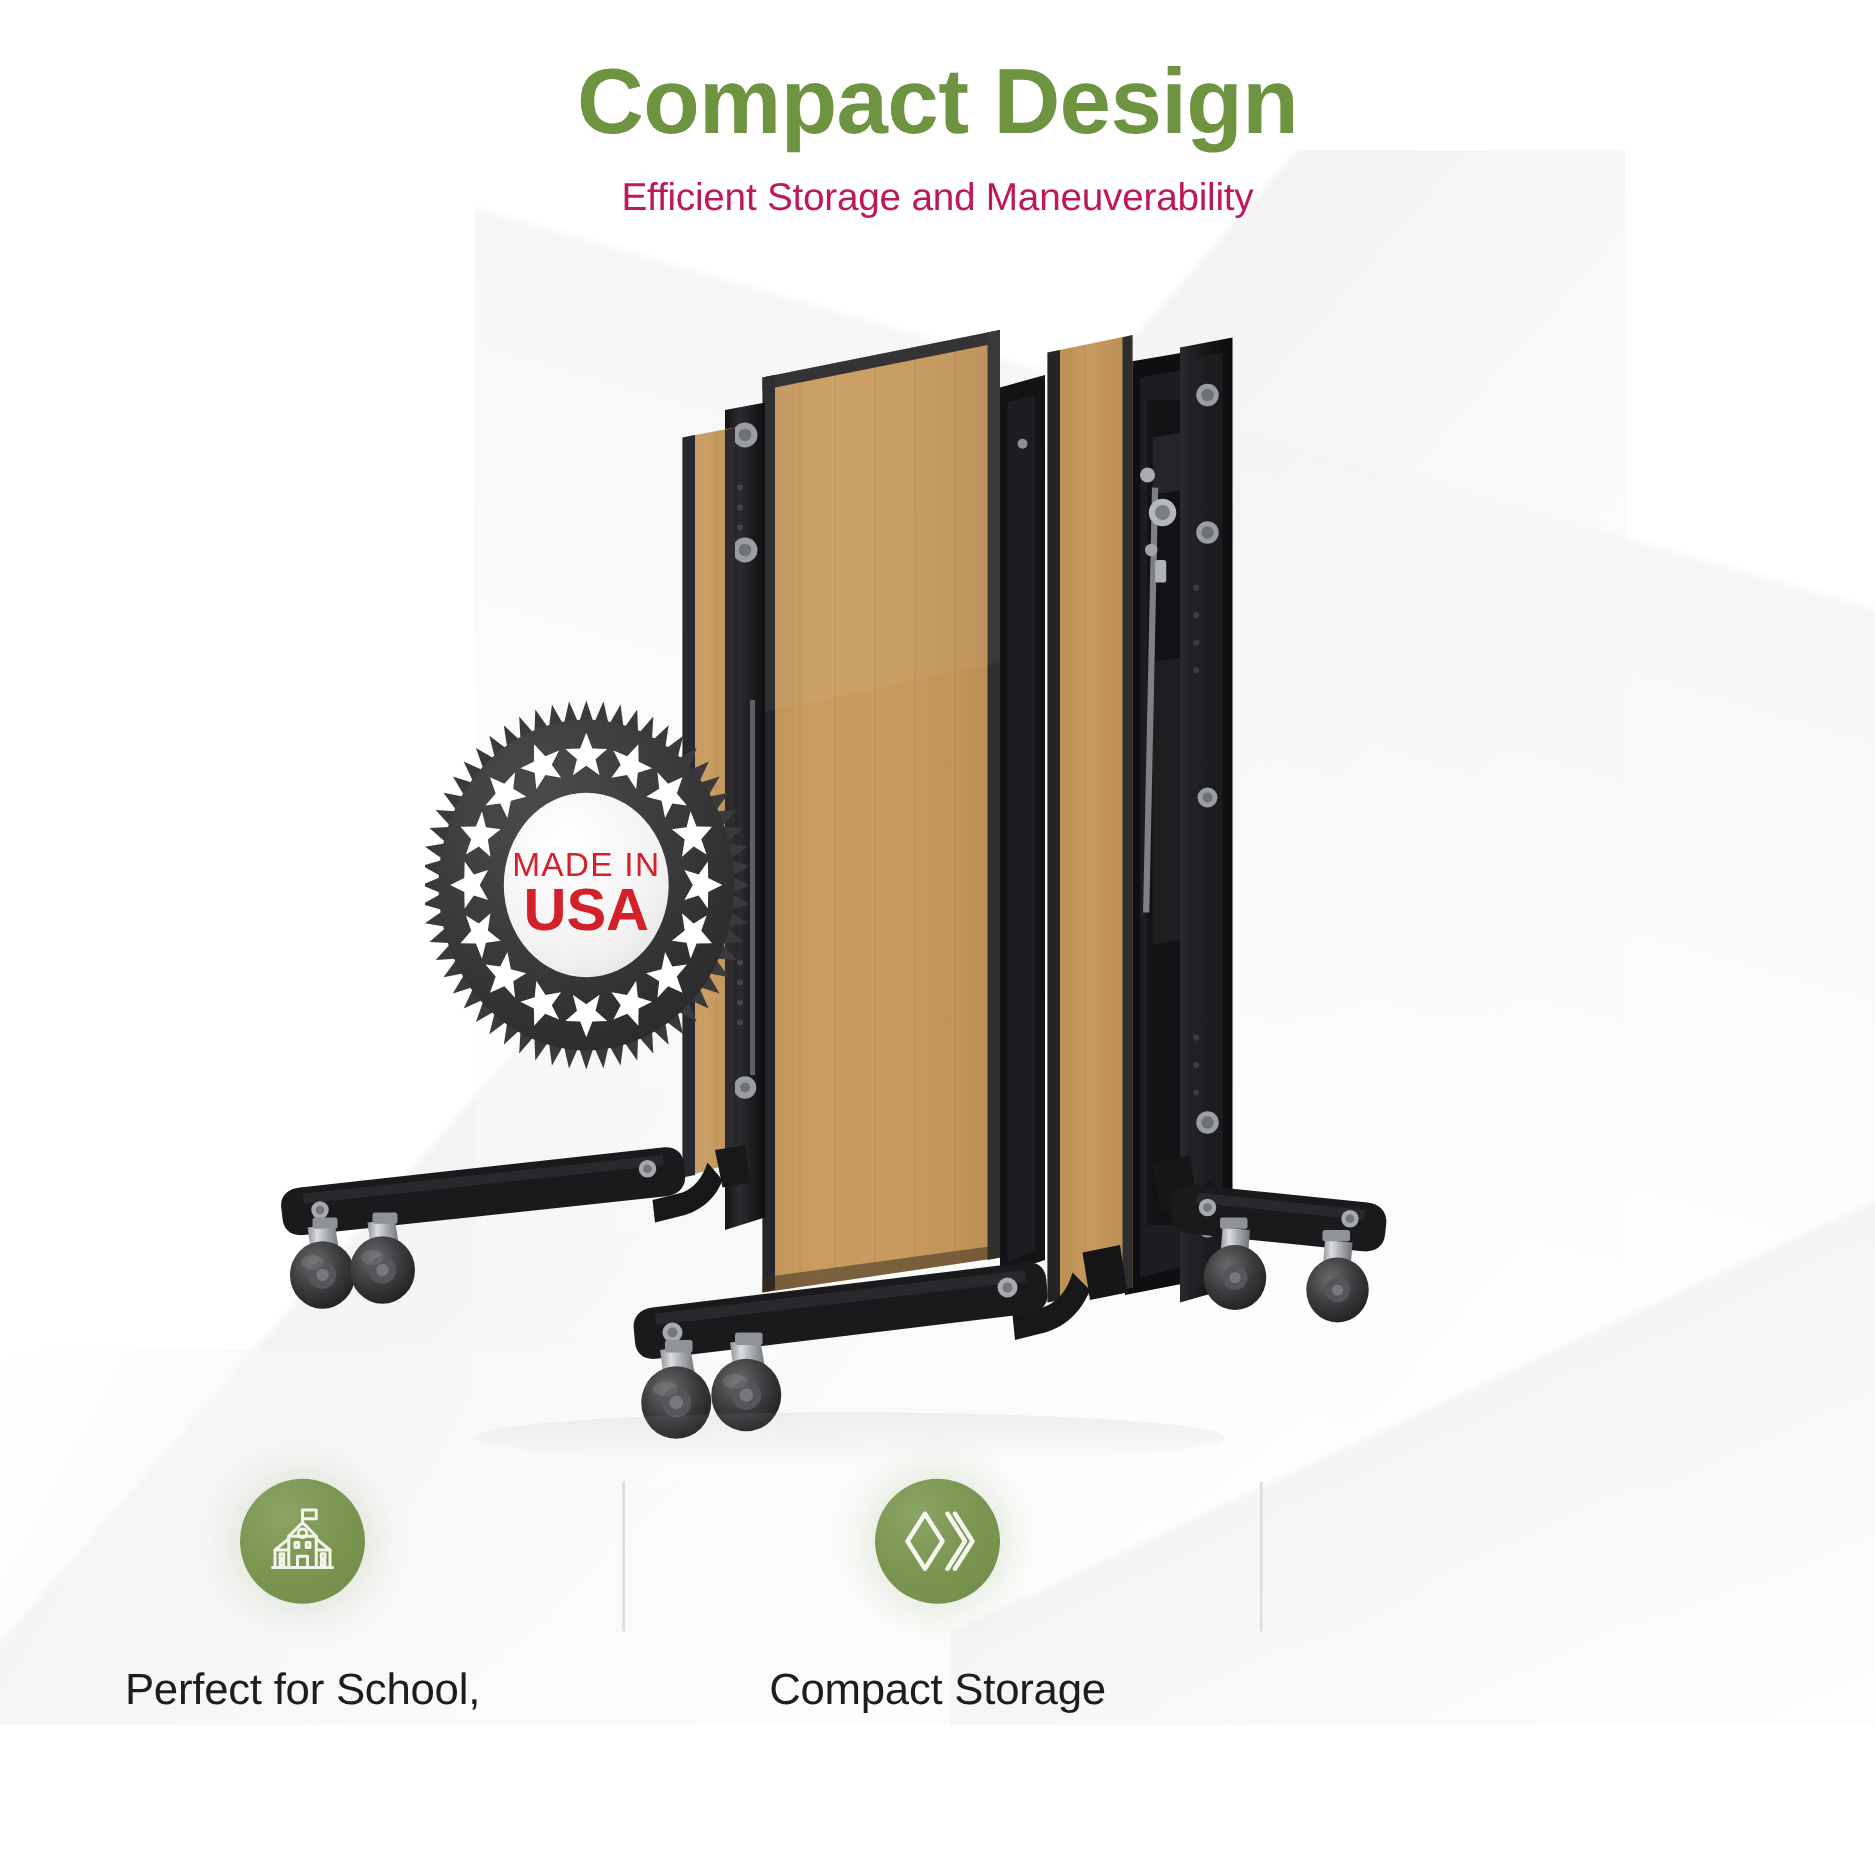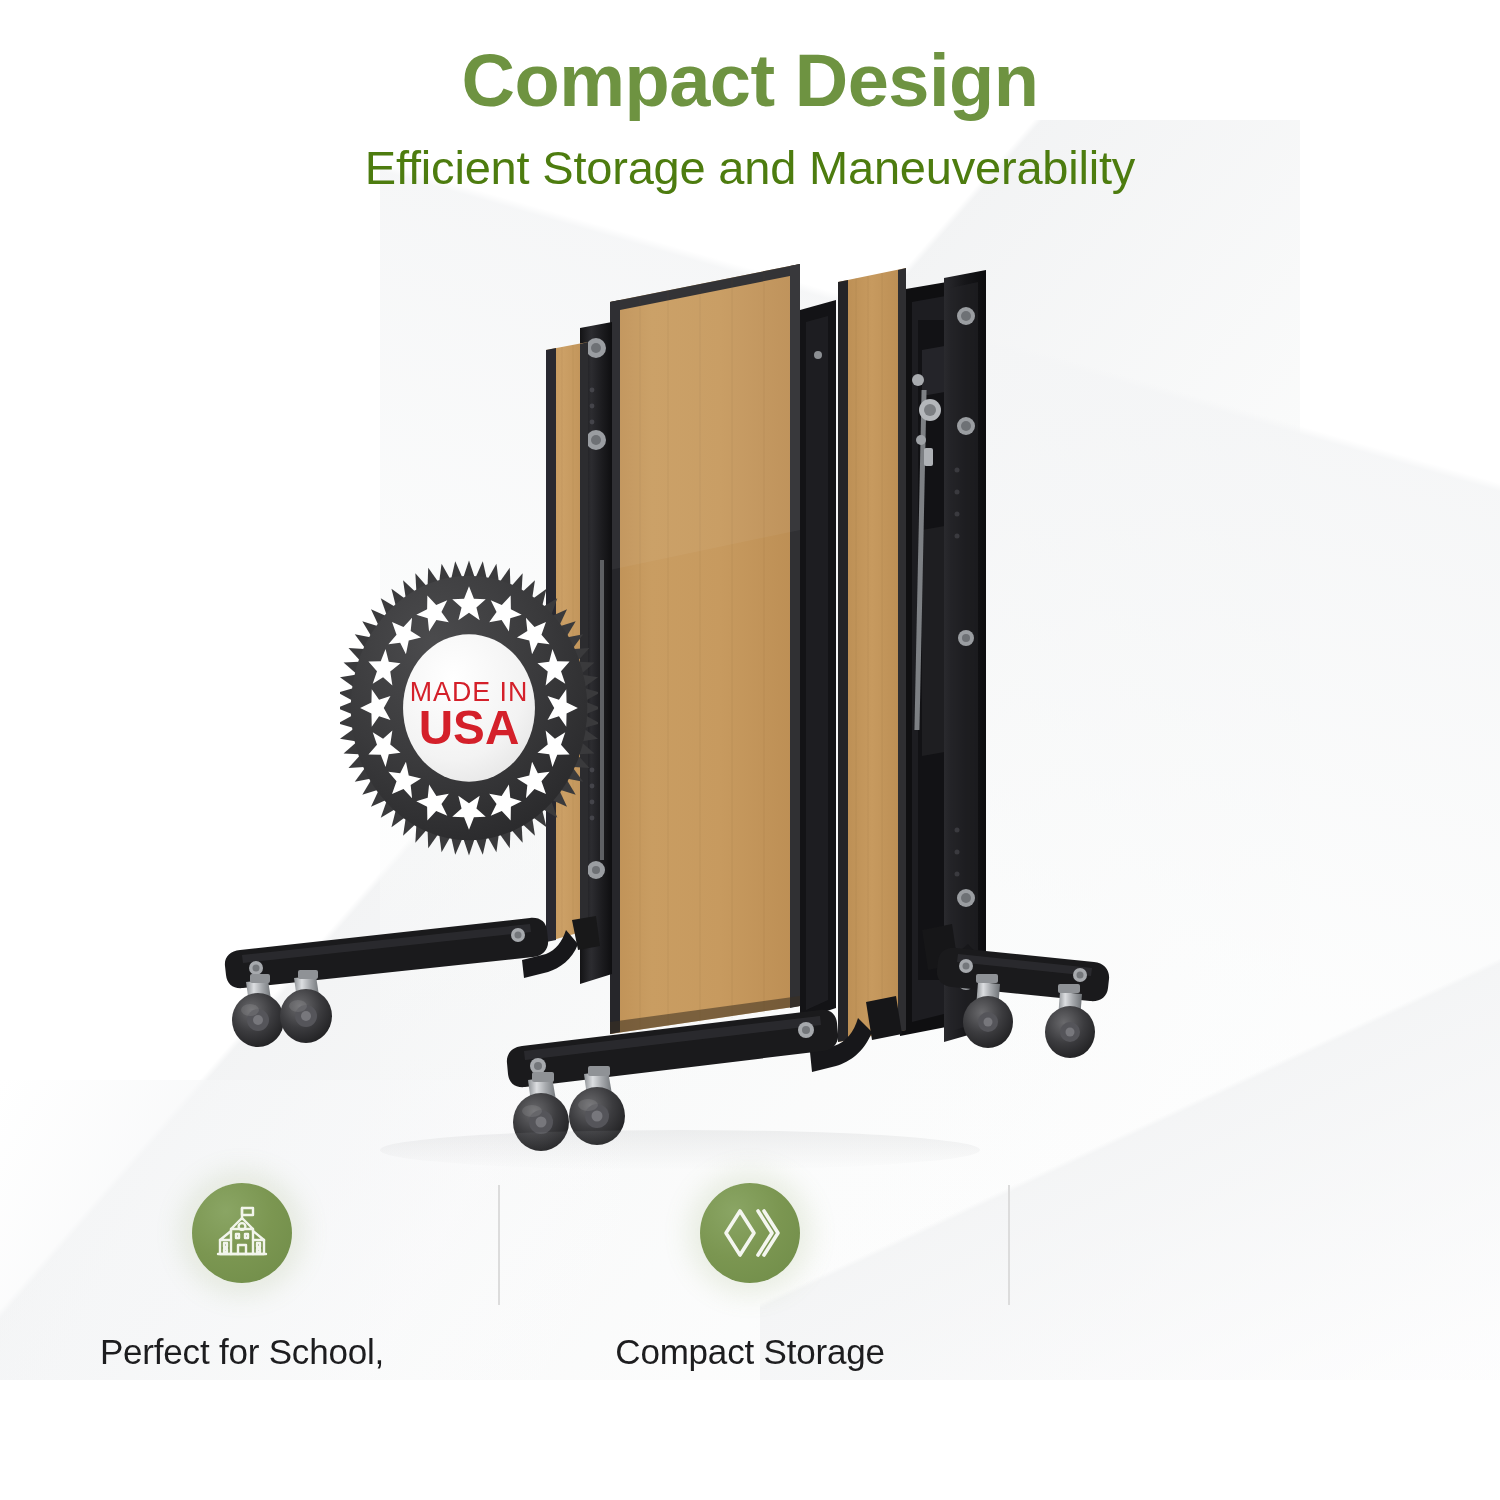--- a/index.html
+++ b/index.html
@@ -84,23 +84,23 @@
   }
   #title {
     font-size: 74px;
     font-weight: 700;
     letter-spacing: -0.5px;
     color: #6E9341;
     line-height: 1.0;
   }
   #subtitle {
     margin-top: 22px;
-    font-size: 47px;
+    font-size: 31px;
     font-weight: 400;
-    color: #4d7c0f;
+    color: #be185d;
     letter-spacing: -0.2px;
   }
 
   
   #product {
     position: absolute;
     left: 0; top: 230px;
     width: 1500px;
     height: 940px;
     z-index: 3;

